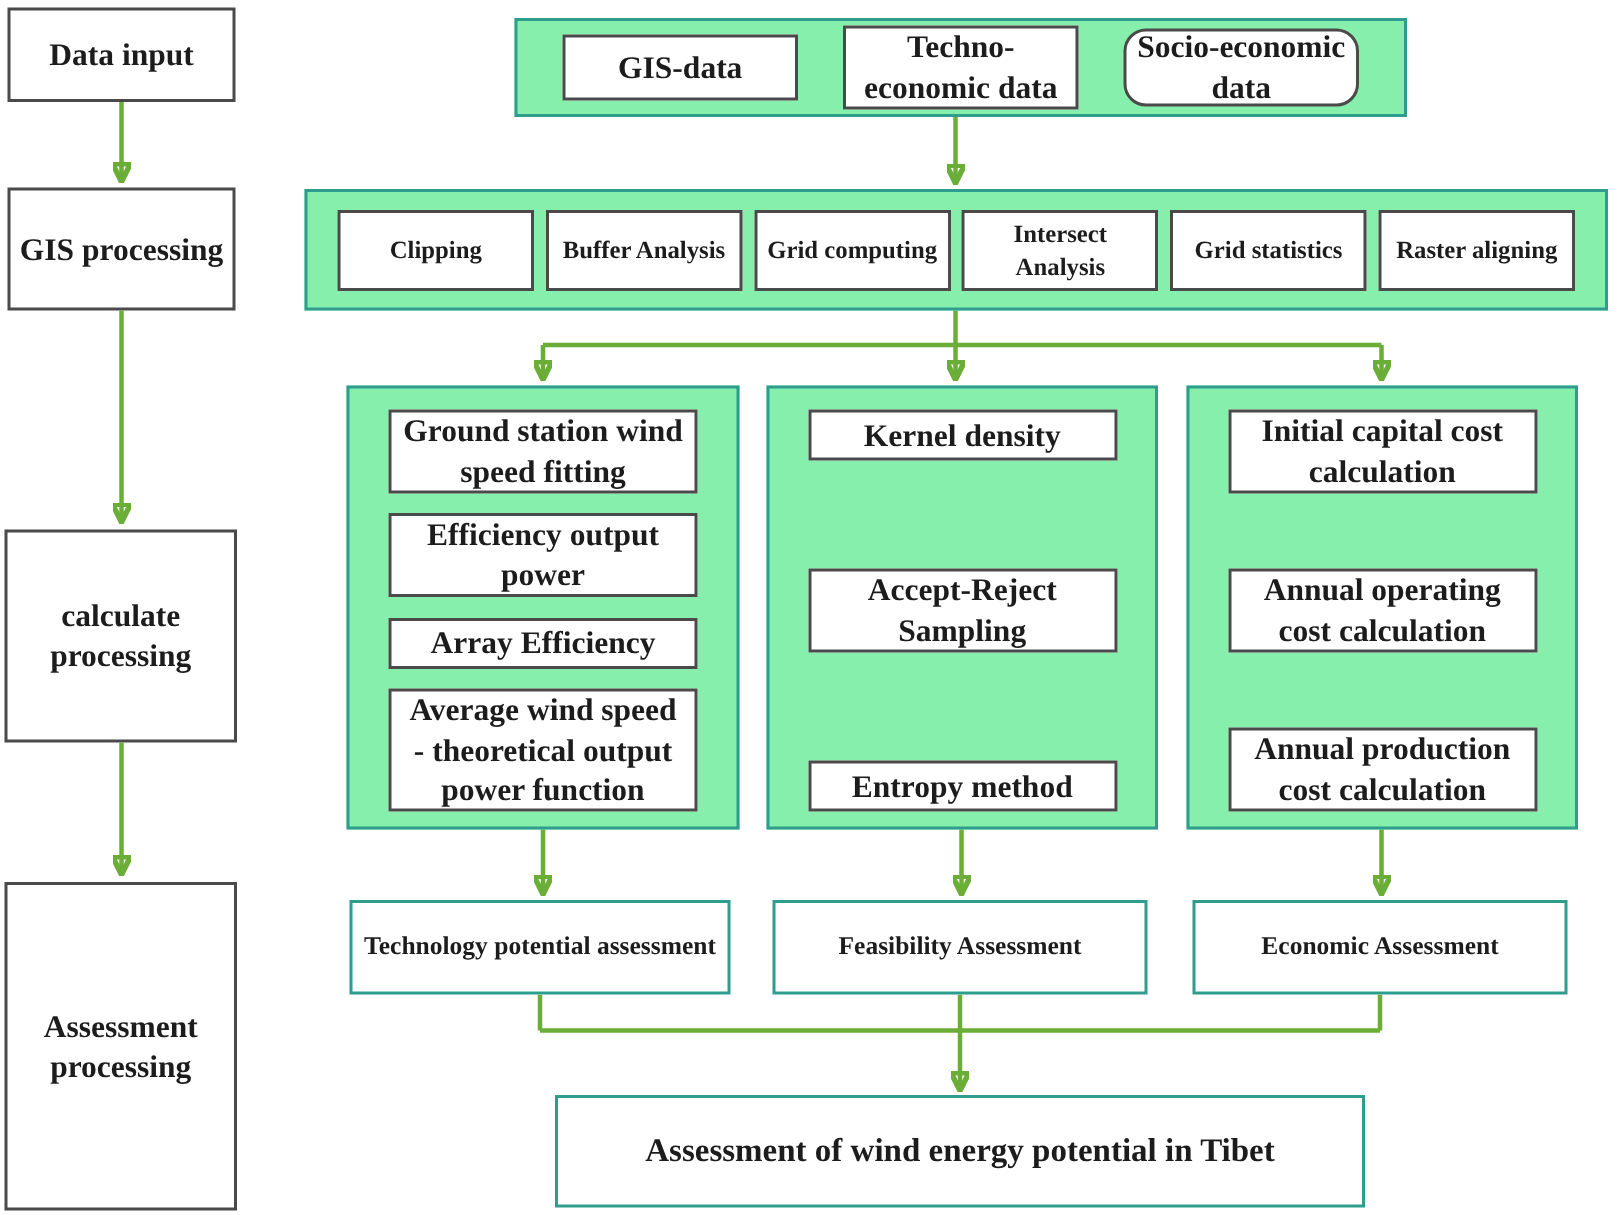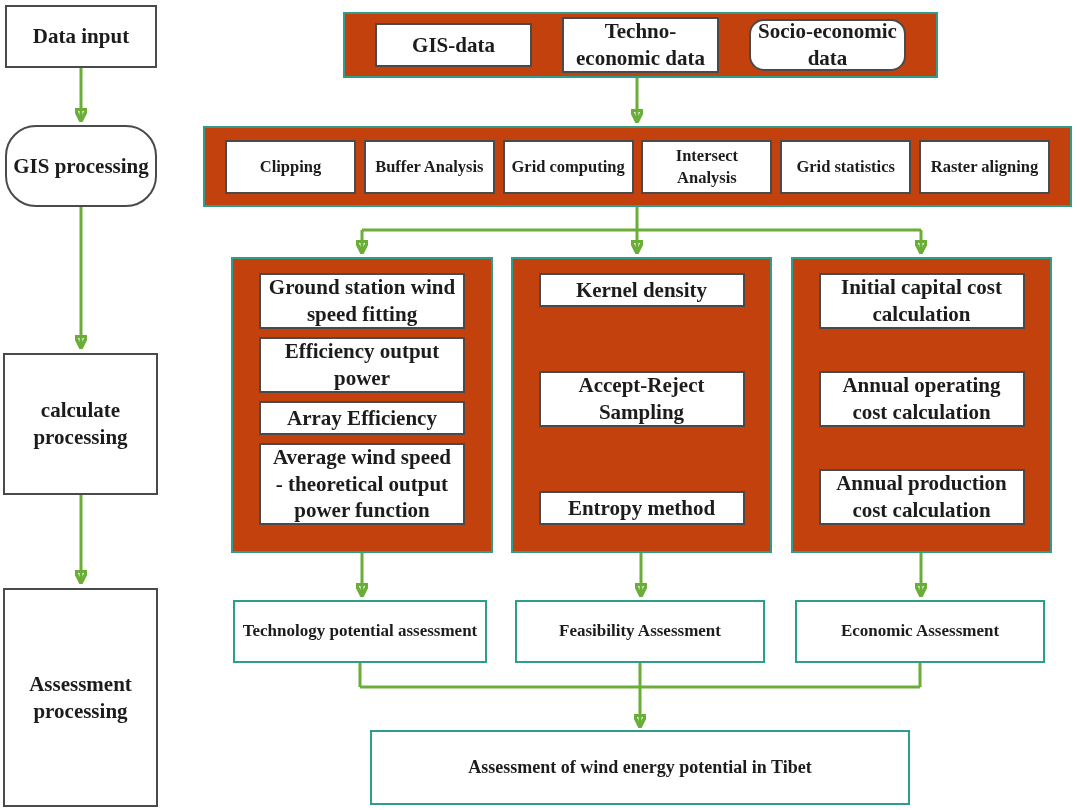--- a/index.html
+++ b/index.html
@@ -14,59 +14,59 @@
     font-family:"Liberation Serif","DejaVu Serif",serif;
     font-weight:bold;color:var(--ink);overflow:hidden;
   }
   #canvas *{box-sizing:border-box;}
   .box{
     position:absolute;background:#fff;border:2px solid var(--gray);
     display:flex;align-items:center;justify-content:center;text-align:center;
     font-size:21px;line-height:1.28;padding:2px 6px;z-index:2;
   }
   .teal-frame{
-    position:absolute;background:#c2410c;border:2px solid var(--teal);z-index:1;
+    position:absolute;background:#86efac;border:2px solid var(--teal);z-index:1;
   }
   .teal-box{
     position:absolute;background:#fff;border:2.5px solid var(--teal);
     display:flex;align-items:center;justify-content:center;text-align:center;
     font-size:17px;line-height:1.3;z-index:2;
   }
   
   #box-data-input{left:5px;top:5px;width:152px;height:63px;}
-  #box-gis-processing{left:5px;top:125px;width:152px;height:82px;border-radius:31px;}
+  #box-gis-processing{left:5px;top:125px;width:152px;height:82px;}
   #box-calculate-processing{left:3px;top:353px;width:155px;height:142px;}
   #box-assessment-processing{left:3px;top:588px;width:155px;height:219px;}
   
   #group-input{left:343px;top:12px;width:595px;height:66px;
     display:flex;align-items:center;justify-content:space-evenly;}
   #group-input .box{position:static;width:157px;}
   #box-gis-data{height:44px;}
   #box-techno-data{height:56px;}
   #box-socio-data{height:52px;border-radius:15px;}
   
   #group-ops{left:203px;top:126px;width:869px;height:81px;
     display:flex;align-items:center;justify-content:space-between;padding:0 20px;}
   #group-ops .box{position:static;width:131px;height:54px;font-size:16.5px;padding:2px 3px;}
   
   .method-col{display:flex;flex-direction:column;align-items:center;
-    justify-content:space-between;padding:14px 0 26px 0;}
+    justify-content:space-between;padding:14px 0 10px 0;}
   #col-technology{left:231px;top:257px;width:262px;height:296px;}
   #col-feasibility{left:511px;top:257px;width:261px;height:296px;}
   #col-economic{left:791px;top:257px;width:261px;height:296px;}
   .method-col .box{position:static;width:206px;}
   .h1l{height:34px;}
   .h2l{height:56px;}
   .h3l{height:82px;}
   
   #box-assess-tech{left:233px;top:600px;width:254px;height:63px;}
   #box-assess-feas{left:515px;top:600px;width:250px;height:63px;}
   #box-assess-econ{left:795px;top:600px;width:250px;height:63px;}
   
-  #box-final{left:370px;top:730px;width:540px;height:75px;font-size:18px;}
+  #box-final{left:370px;top:730px;width:540px;height:75px;font-size:22px;}
   
   #connectors{position:absolute;left:0;top:0;width:1080px;height:810px;z-index:0;}
   #connectors line, #connectors path{stroke:var(--green);stroke-width:3;fill:none;}
 </style>
 </head>
 <body>
 
 <div id="canvas">
 
   <svg id="connectors" width="1080" height="810" viewBox="0 0 1080 810" aria-hidden="true">

